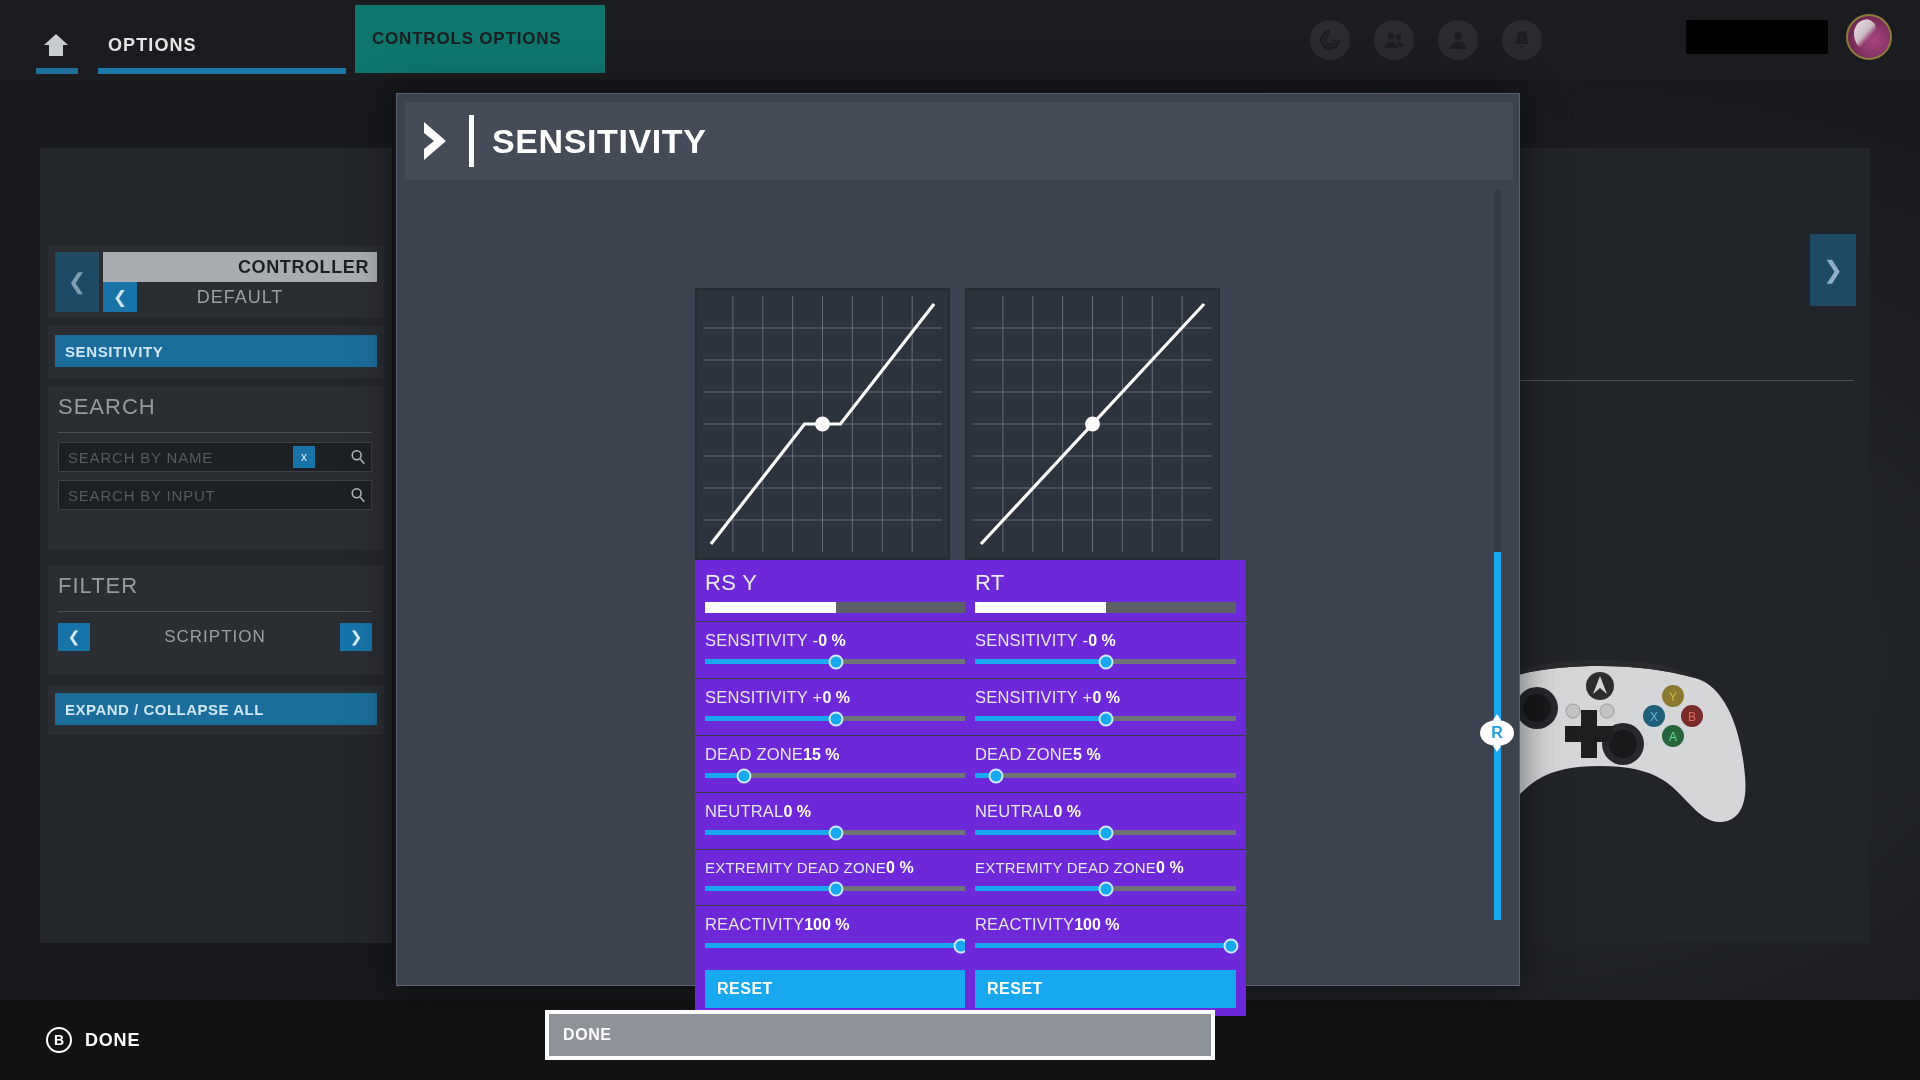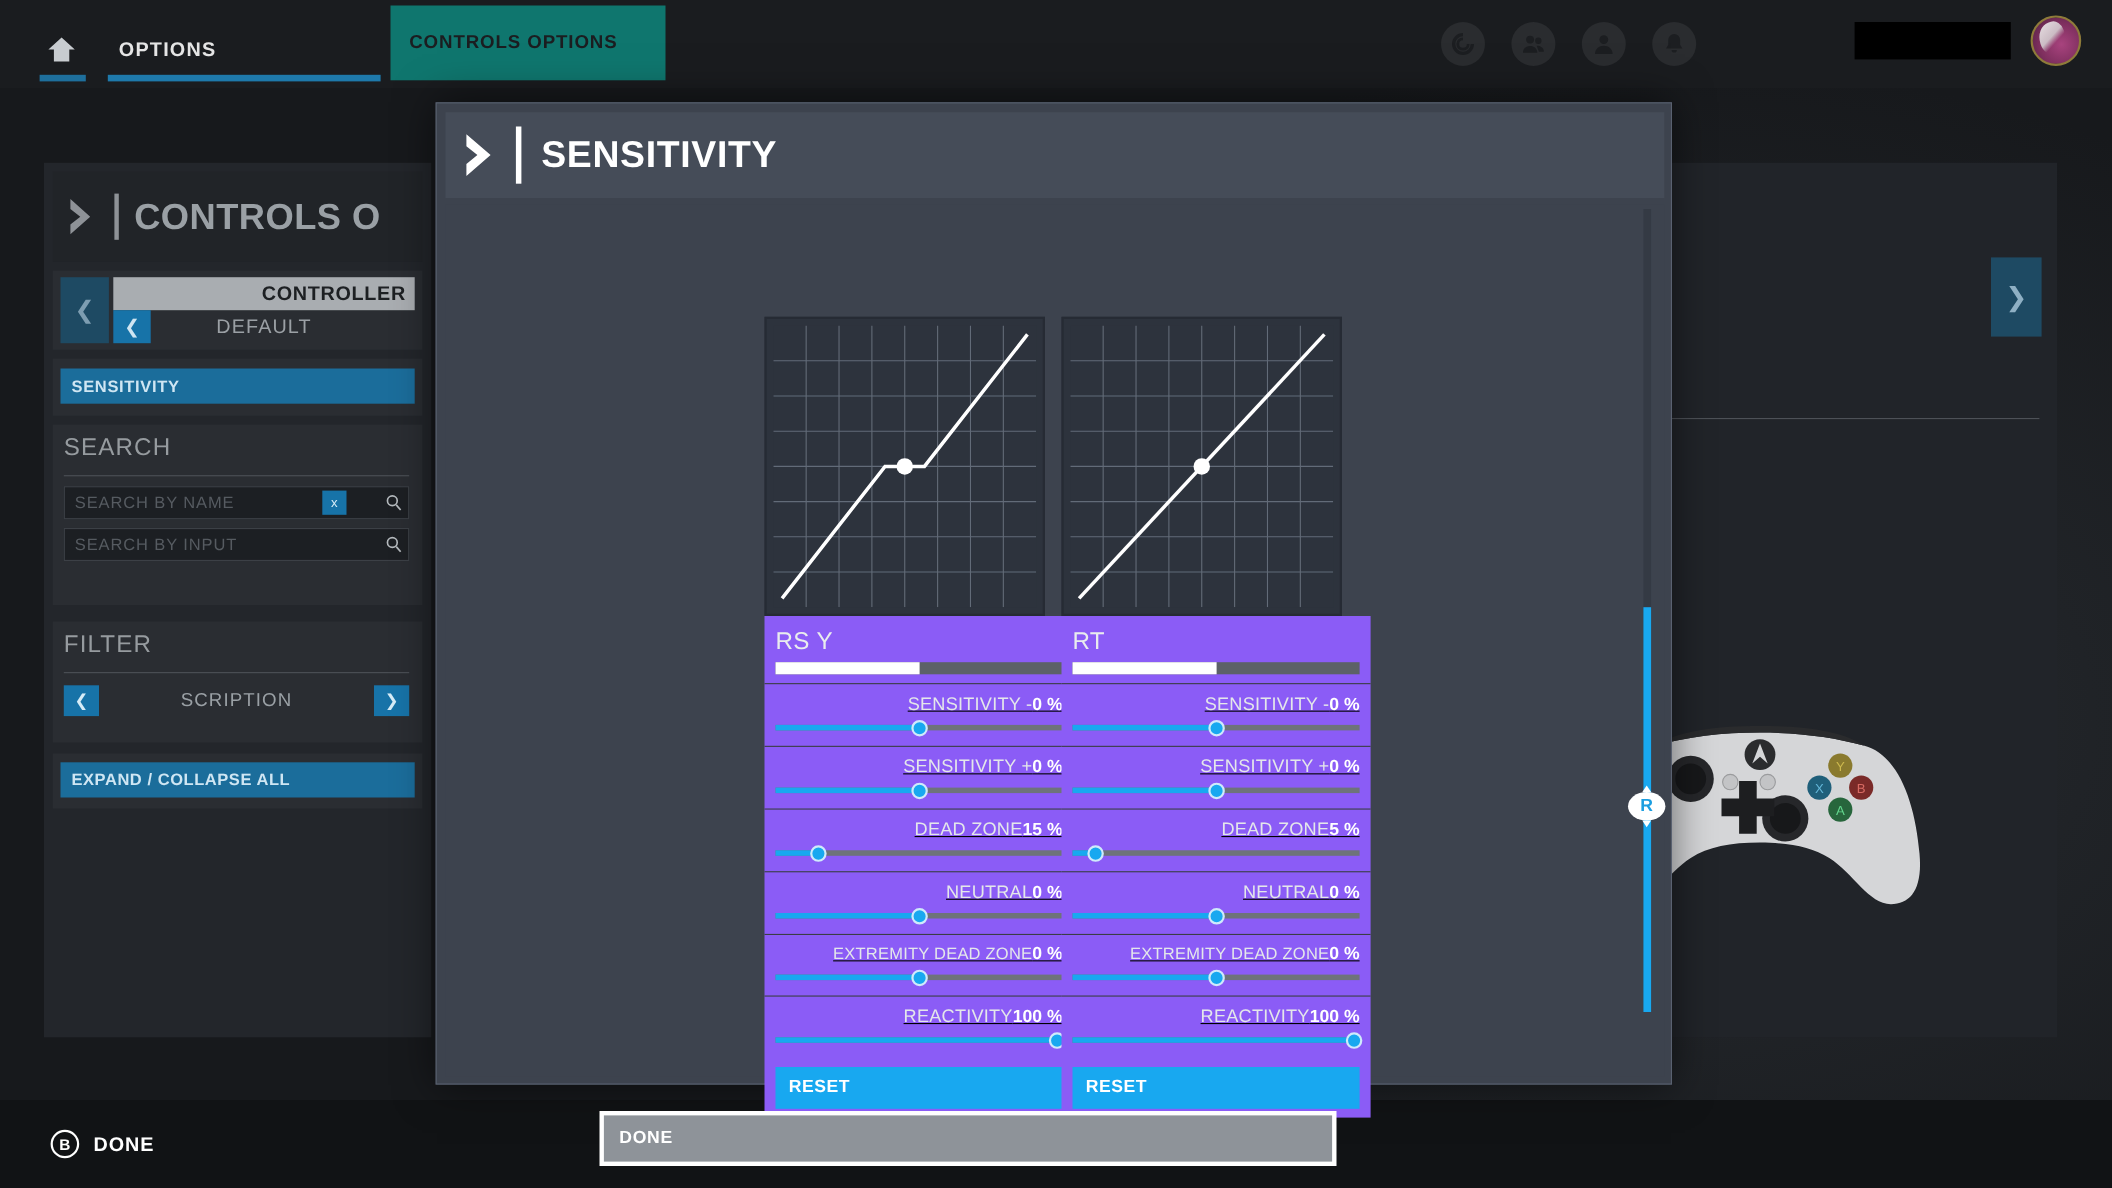--- a/index.html
+++ b/index.html
@@ -251,31 +251,31 @@
   .col-left { left: 290px; }
   .col-right { left: 560px; }
 
   .graph-box {
     width: 255px; height: 272px; background: #2d333d;
     border: 2px solid #262b34; padding: 6px;
   }
   .graph-inner { position: relative; width: 100%; height: 100%; }
   .graph-inner svg { display: block; width: 100%; height: 100%; }
 
-  .col-lower { background: #8b5cf6; width: 281px; padding-bottom: 8px; }
+  .col-lower { background: #6d28d9; width: 281px; padding-bottom: 8px; }
   .axis-name {
     color: #e9ecee; font-size: 22px; padding: 10px 0 6px 10px; letter-spacing: 0.3px;
   }
   .axis-meter {
     margin: 0 10px 8px 10px; height: 11px; background: #5c6167; position: relative;
   }
   .axis-meter-fill { position: absolute; left: 0; top: 0; height: 100%; background: #fff; }
 
   .slider-row { position: relative; padding: 9px 10px 14px 10px; border-top: 1px solid #3a3e44; }
-  .sl-head { display: flex; align-items: baseline; justify-content: flex-end; text-decoration: underline; }
+  .sl-head { display: flex; align-items: baseline; justify-content: flex-start; }
   .sl-label { color: #e4e7ea; font-size: 16.5px; letter-spacing: 0.2px; white-space: nowrap; }
   .sl-label.small { font-size: 15px; }
   .sl-value { color: #fff; font-size: 16px; font-weight: 700; white-space: nowrap; }
   .sl-track {
     position: relative; margin-top: 9px; height: 5px; background: #6e737a;
   }
   .sl-fill { position: absolute; left: 0; top: 0; height: 100%; background: #18a8f0; }
   .sl-thumb {
     position: absolute; top: 50%; width: 15px; height: 15px; border-radius: 50%;
     background: #18a8f0; border: 2px solid #cfeafb; transform: translate(-50%, -50%);
@@ -314,29 +314,20 @@
 </head>
 <body>
 
 <div id="root">
 
   <div class="bg-layer">
     <div class="bg-gradient"></div>
   </div>
 
   <div class="left-panel">
-    <div class="lp-title-bar">
-      <span class="lp-chev">
-        <svg viewBox="0 0 34 36">
-            <path d="M4 2 L22 18 L4 34 L4 25 L13 18 L4 11 Z"></path>
-          </svg>
-      </span>
-      <span class="lp-divider-v"></span>
-      <span class="lp-title-text">CONTROLS O</span>
-    </div>
 
     <div class="lp-section lp-sel">
       <div class="sel-arrow-left-outer">❮</div>
       <div class="sel-value-row">CONTROLLER</div>
       <div class="sel-sub-row">
         <div class="sel-arrow-left-inner">❮</div>
         <span class="sel-sub-text">DEFAULT</span>
       </div>
     </div>
 

